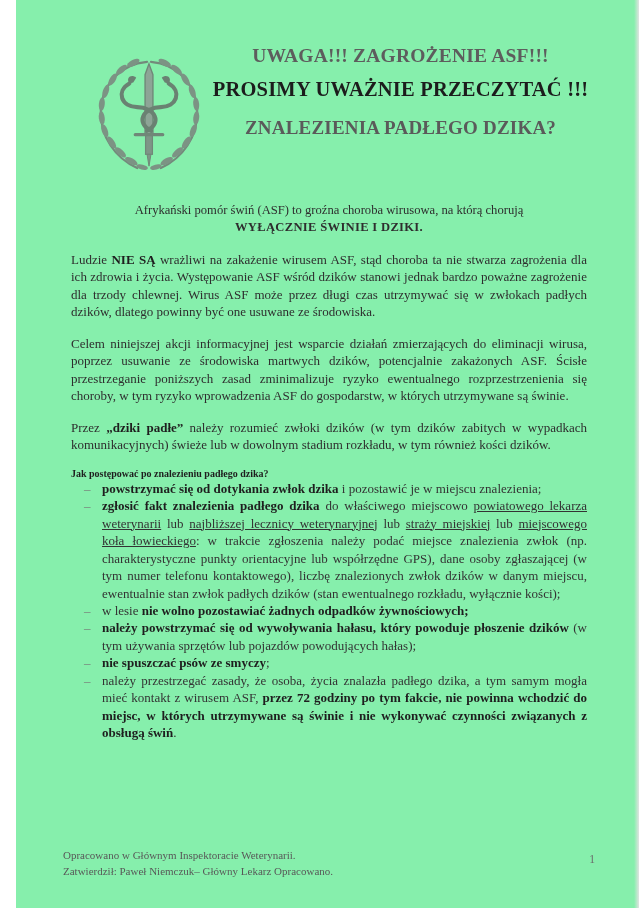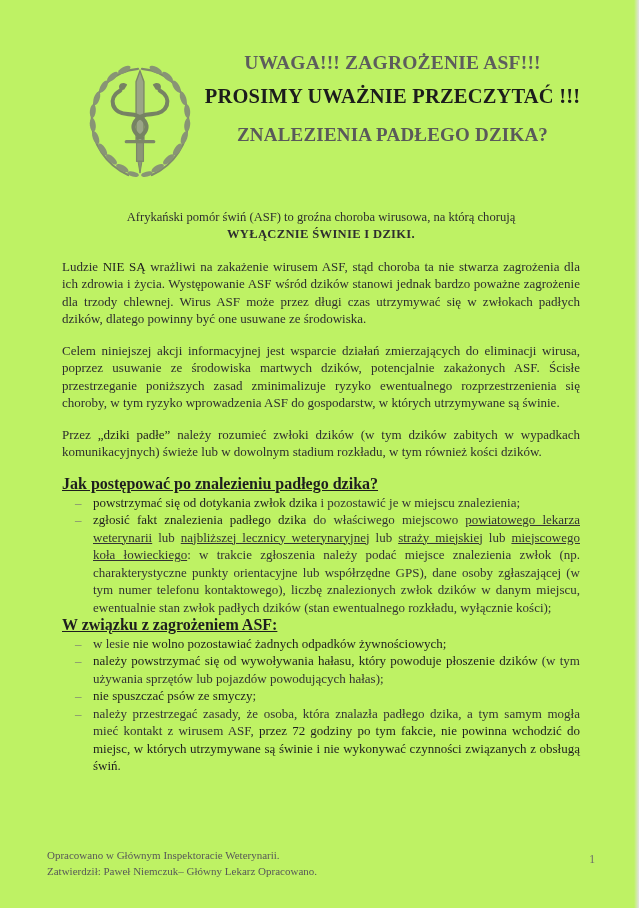--- a/index.html
+++ b/index.html
@@ -13,23 +13,24 @@
     overflow: hidden;
     font-family: "Liberation Serif", "DejaVu Serif", serif;
     color: #333333;
     position: relative;
   }
 
   
   #page {
     position: absolute;
     inset: 0;
-    background: #bef264;
+    background: #86efac;
     box-sizing: border-box;
-    padding: 15px;
+    padding: 8px;
+    margin-left: 16px;
   }
   
   #page::after {
     content: "";
     position: absolute;
     top: 0;
     right: 0;
     width: 5px;
     height: 100%;
     background: linear-gradient(to left, #e2e2e2, rgba(226,226,226,0));
@@ -106,29 +107,28 @@
     font-weight: bold;
     letter-spacing: 0.3px;
   }
   .para {
     text-align: justify;
     margin-bottom: 14px;
     font-size: 13px;
     line-height: 1.345;
   }
 
-  b, strong { font-weight: normal; color: #1e1e1e; }
+  b, strong { font-weight: bold; color: #1e1e1e; }
   u { text-decoration: underline; text-underline-offset: 1px; }
 
   .section-head {
     font-weight: bold;
-    font-size: 16px;
+    font-size: 10px;
     color: #1e1e1e;
     margin-bottom: 1px;
-    text-decoration: underline;
   }
 
   ul.dashlist {
     list-style: none;
     margin: 0 0 0 0;
     padding: 0;
   }
   ul.dashlist > li {
     position: relative;
     padding-left: 31px;
@@ -251,31 +251,30 @@
 
     <div class="section-head">Jak postępować po znalezieniu padłego dzika?</div>
 
     <ul class="dashlist">
 
       <li><b>powstrzymać się od dotykania zwłok dzika</b><span> i pozostawić je w miejscu znalezienia;</span></li>
 
       <li><b>zgłosić fakt znalezienia padłego dzika</b><span> do właściwego miejscowo </span><u>powiatowego lekarza weterynarii</u><span> lub </span><u>najbliższej lecznicy weterynaryjnej</u><span> lub </span><u>straży miejskiej</u><span> lub </span><u>miejscowego koła łowieckiego</u><span>: w trakcie zgłoszenia należy podać miejsce znalezienia zwłok (np. charakterystyczne punkty orientacyjne lub współrzędne GPS), dane osoby zgłaszającej (w tym numer telefonu kontaktowego), liczbę znalezionych zwłok dzików w danym miejscu, ewentualnie stan zwłok padłych dzików (stan ewentualnego rozkładu, wyłącznie kości);</span></li>
     </ul>
 
-    <div class="section-head">W związku z zagrożeniem ASF:</div>
 
     <ul class="dashlist">
       <li><span>w lesie </span><b>nie wolno pozostawiać żadnych odpadków żywnościowych;</b></li>
 
       <li><b>należy powstrzymać się od wywoływania hałasu, który powoduje płoszenie dzików</b><span> (w tym używania sprzętów lub pojazdów powodujących hałas);</span></li>
 
       <li><b>nie spuszczać psów ze smyczy</b><span>;</span></li>
 
 
-      <li><span>należy przestrzegać zasady, że osoba, która znalazła padłego dzika, a tym samym mogła mieć kontakt z wirusem ASF, </span><b>przez 72 godziny po tym fakcie, nie powinna wchodzić do miejsc, w których utrzymywane są świnie i nie wykonywać czynności związanych z obsługą świń</b><span>.</span></li>
+      <li><span>należy przestrzegać zasady, że osoba, życia znalazła padłego dzika, a tym samym mogła mieć kontakt z wirusem ASF, </span><b>przez 72 godziny po tym fakcie, nie powinna wchodzić do miejsc, w których utrzymywane są świnie i nie wykonywać czynności związanych z obsługą świń</b><span>.</span></li>
     </ul>
   </div>
 
   <div class="footer">
     <div>Opracowano w Głównym Inspektoracie Weterynarii.</div>
     <div>Zatwierdził: Paweł Niemczuk– Główny Lekarz Opracowano.</div>
   </div>
 
   <div class="pagenum">1</div>
 

